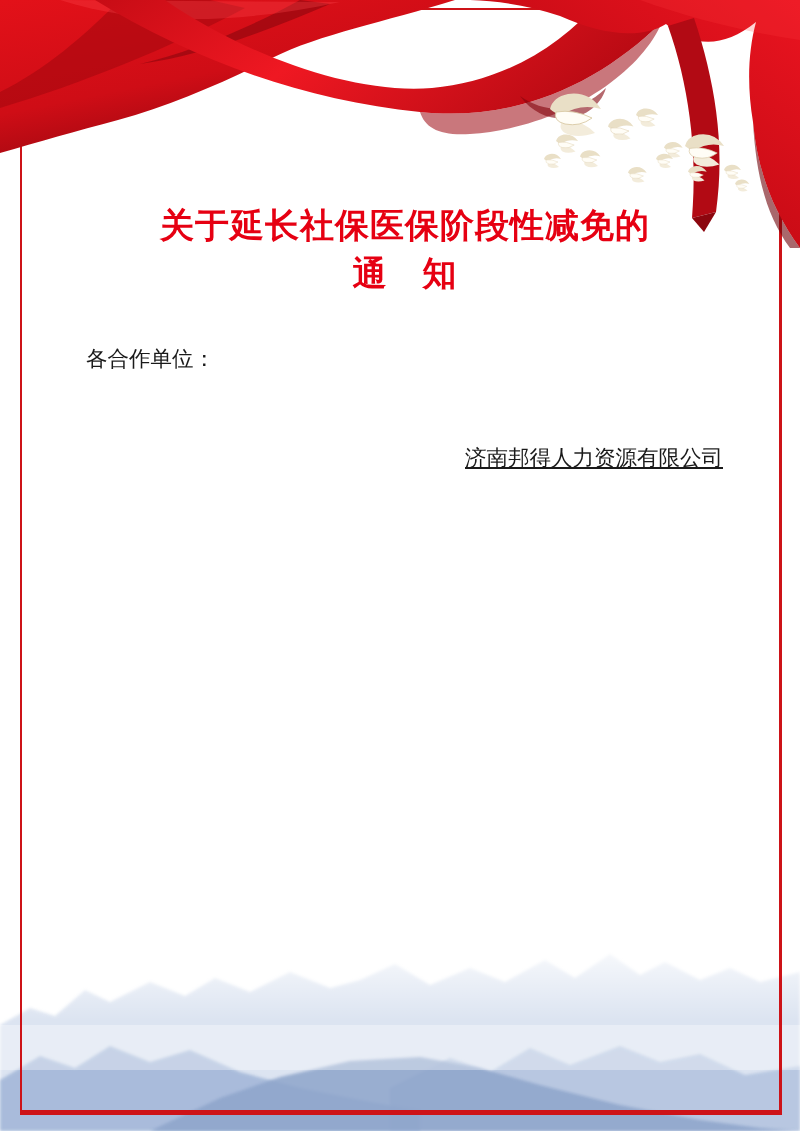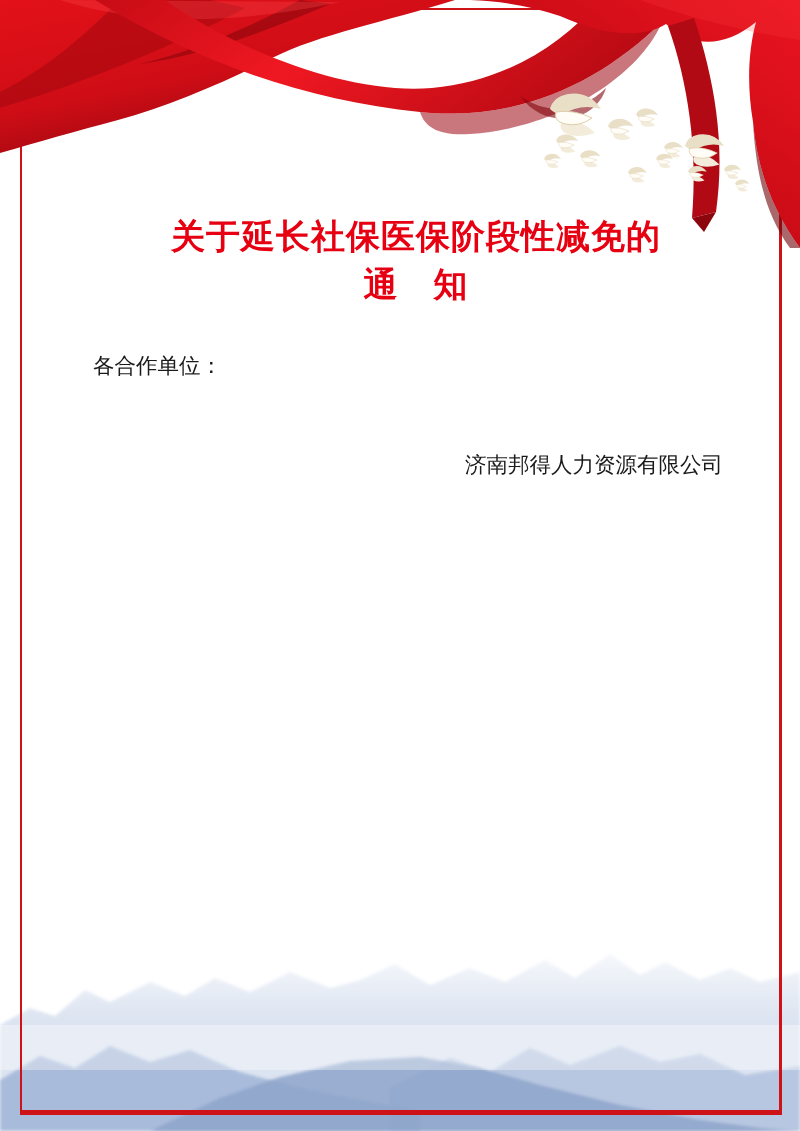--- a/index.html
+++ b/index.html
@@ -13,34 +13,34 @@
     border:2px solid #cd1318;border-bottom-width:5px;border-right-width:3px;
     z-index:5;pointer-events:none;
   }
   
   .ribbon{position:absolute;left:0;top:0;z-index:30;}
   .doves{position:absolute;left:0;top:0;z-index:31;}
   .mountains{position:absolute;left:0;top:930px;z-index:1;}
   
   .content{position:absolute;left:0;top:0;width:800px;z-index:20;}
   .title{
-    margin:16px;position:absolute;left:40px;top:196px;width:720px;
+    margin:5px;position:absolute;left:40px;top:196px;width:720px;
     text-align:center;color:#e60012;
     font-family:"Liberation Sans",sans-serif;font-weight:700;
     font-size:34px;line-height:48px;letter-spacing:1px;
   }
   .body-text{
     position:absolute;left:77px;top:330px;width:646px;
     font-size:21.5px;line-height:40px;color:#1a1a1a;
     text-align:justify;
   }
-  .body-text p{margin:16px;}
+  .body-text p{margin:9px;}
   .para{text-indent:2em;}
   .closing{text-indent:2em;margin-top:40px !important;}
-  .signature{margin-top:60px;text-align:right;line-height:38px;}
+  .signature{margin-top:60px;text-align:right;line-height:38px;text-decoration:underline;}
   .signature p{margin:0;}
 </style>
 </head>
 <body>
 
 <div class="page">
 
   <svg class="mountains" width="800" height="201" viewBox="0 0 800 201">
     <defs>
       <filter id="soft">

